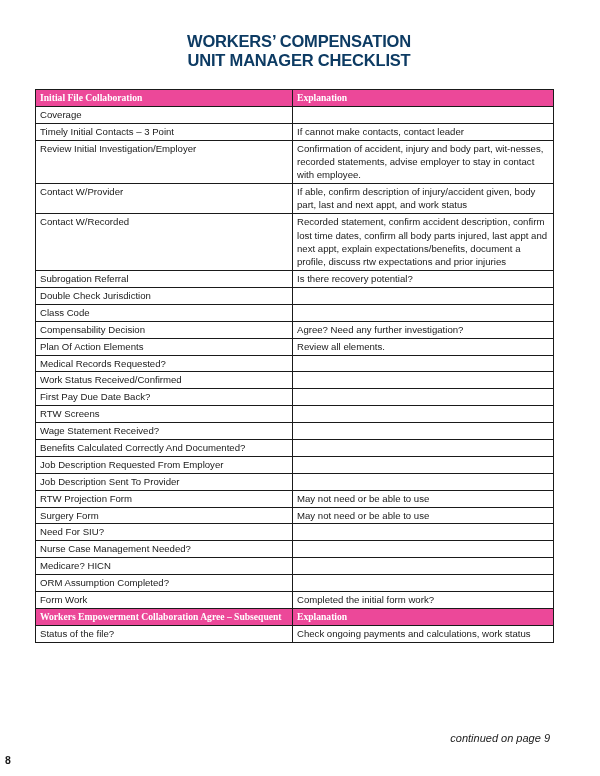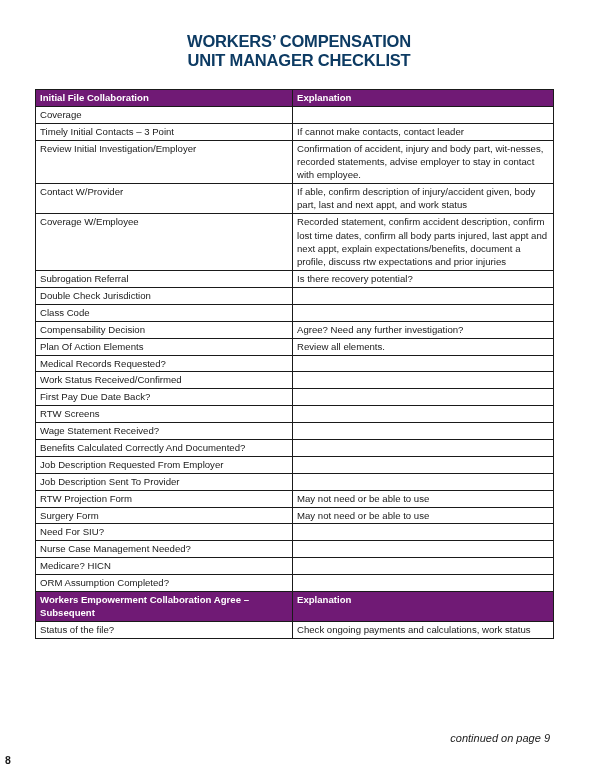--- a/index.html
+++ b/index.html
@@ -6,21 +6,21 @@
     body { width: 600px; height: 776px; position: relative; overflow: hidden;
       font-family: "Liberation Sans", "DejaVu Sans", sans-serif; color: #1a1a1a; }
     .title { position: absolute; top: 32px; left: 0; width: 556px; text-align: center;
       color: #0d3b63; font-weight: bold; font-size: 16.5px; line-height: 19px; letter-spacing: -0.2px; margin-left: 21px; }
     .title div { white-space: nowrap; }
     table.checklist { position: absolute; top: 89px; left: 35px; width: 518px;
       border-collapse: collapse; table-layout: fixed; font-size: 9.6px; line-height: 13.3px; }
     table.checklist col.c1 { width: 257px; }
     table.checklist col.c2 { width: 261px; }
     table.checklist td { border: 1.3px solid #1a1a1a; padding: 1px 4px 1.6px 4px; vertical-align: top; }
-    tr.head td { background: #701a75; color: #ffffff; font-weight: bold; }
+    tr.head td { background: #ec4899; color: #ffffff; font-weight: bold; font-family: Liberation Serif, serif; }
     .continued { position: absolute; top: 732px; right: 50px; font-style: italic;
       font-size: 11px; color: #1a1a1a; }
     .page-num { position: absolute; top: 754px; left: 5px; font-weight: bold; font-size: 10.5px; color: #1a1a1a; }
   </style>
 </head>
 <body>
 
 <div class="title">
   <div>WORKERS’ COMPENSATION</div>
   <div>UNIT MANAGER CHECKLIST</div>
@@ -46,21 +46,21 @@
       </tr>
       <tr>
         <td>Review Initial Investigation/Employer</td>
         <td>Confirmation of accident, injury and body part, wit-nesses, recorded statements, advise employer to stay in contact with employee.</td>
       </tr>
       <tr>
         <td>Contact W/Provider</td>
         <td>If able, confirm description of injury/accident given, body part, last and next appt, and work status</td>
       </tr>
       <tr>
-        <td>Coverage W/Employee</td>
+        <td>Contact W/Recorded</td>
         <td>Recorded statement, confirm accident description, confirm lost time dates, confirm all body parts injured, last appt and next appt, explain expectations/benefits, document a profile, discuss rtw expectations and prior injuries</td>
       </tr>
       <tr>
         <td>Subrogation Referral</td>
         <td>Is there recovery potential?</td>
       </tr>
       <tr>
         <td>Double Check Jurisdiction</td>
         <td>&nbsp;</td>
       </tr>
@@ -125,20 +125,24 @@
         <td>&nbsp;</td>
       </tr>
       <tr>
         <td>Medicare? HICN</td>
         <td>&nbsp;</td>
       </tr>
       <tr>
         <td>ORM Assumption Completed?</td>
         <td>&nbsp;</td>
       </tr>
+      <tr>
+        <td>Form Work</td>
+        <td>Completed the initial form work?</td>
+      </tr>
       <tr class="head">
         <td>Workers Empowerment Collaboration Agree – Subsequent</td>
         <td>Explanation</td>
       </tr>
       <tr>
         <td>Status of the file?</td>
         <td>Check ongoing payments and calculations, work status</td>
       </tr>
     </tbody>
 </table>

